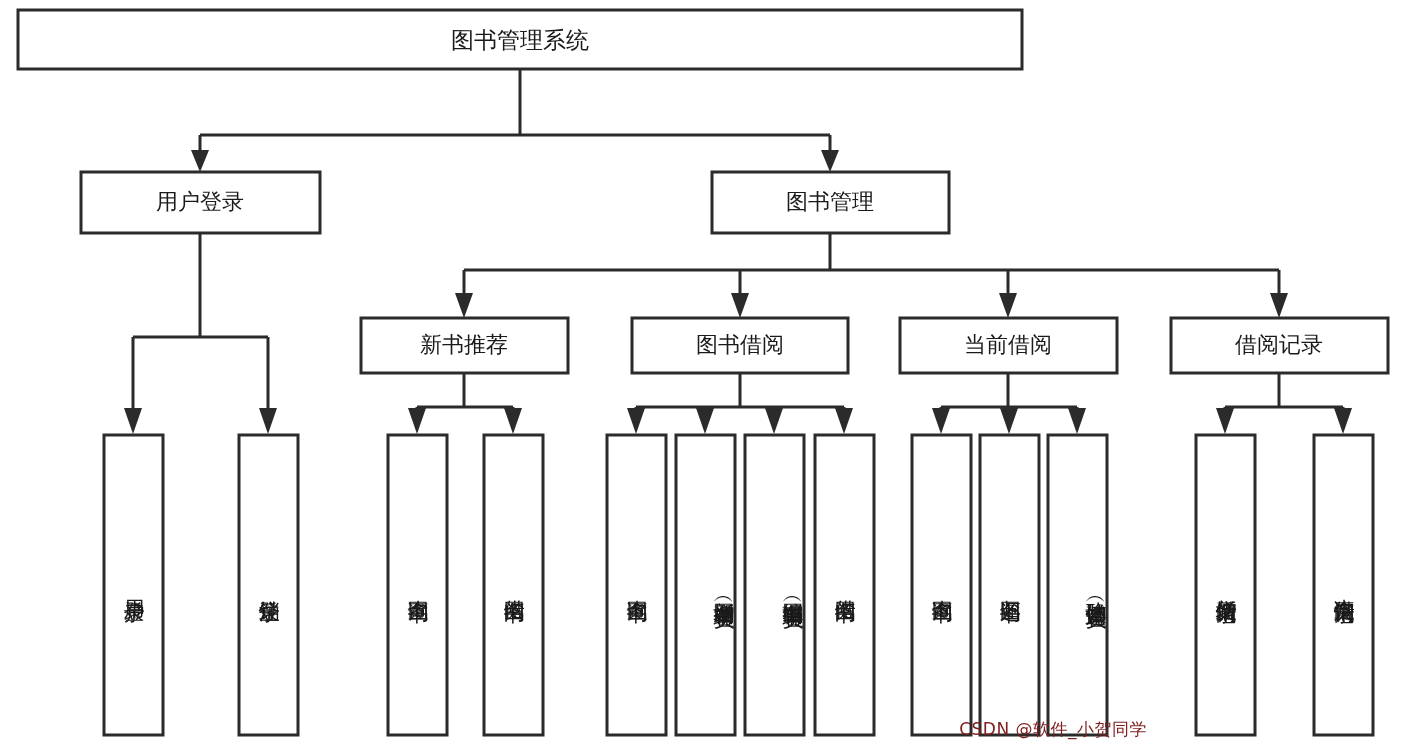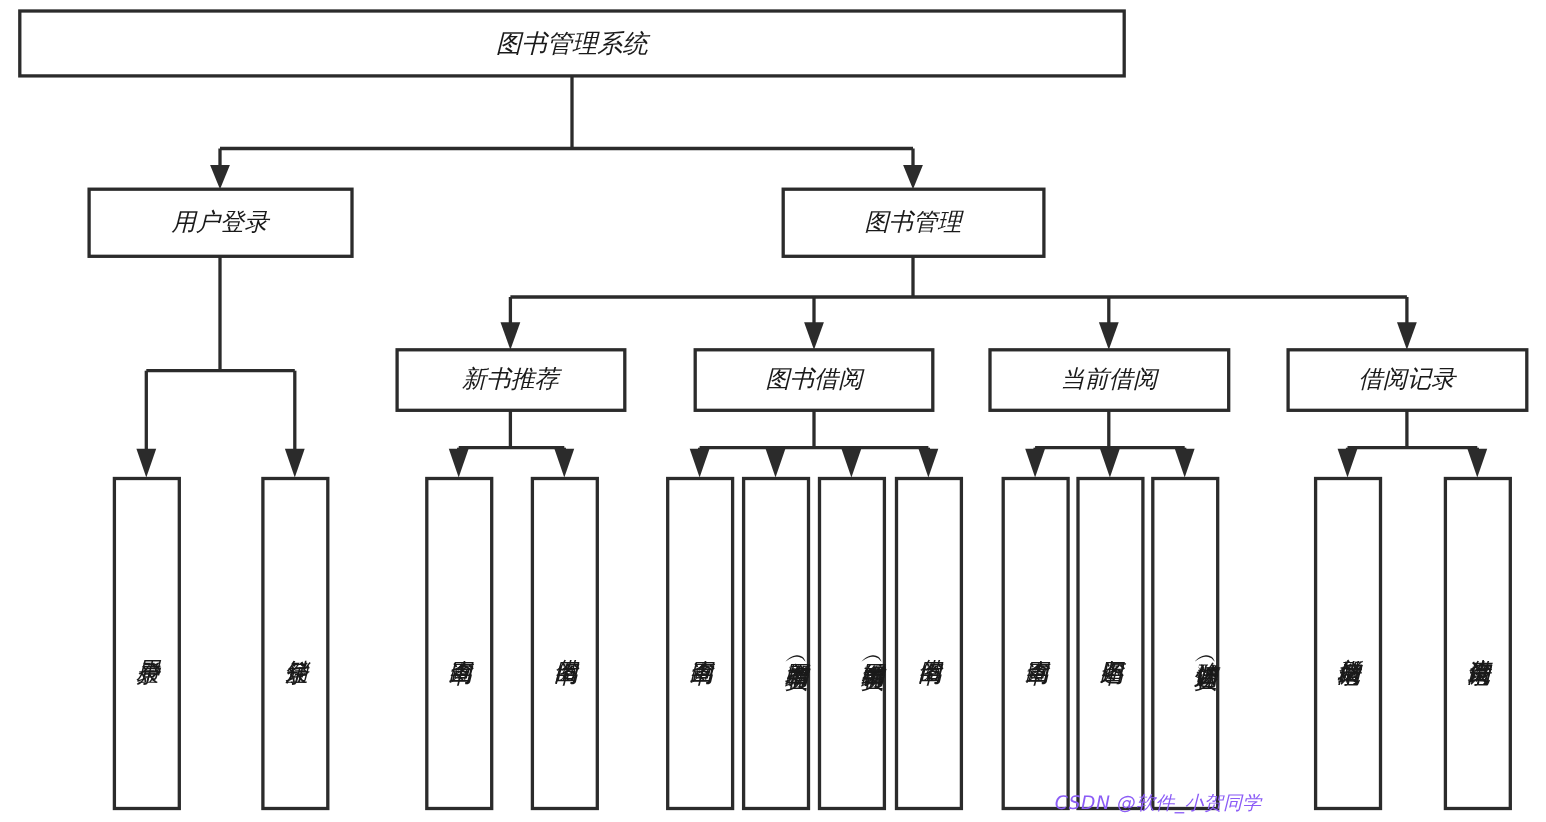--- a/index.html
+++ b/index.html
@@ -12,21 +12,20 @@
     width: 1405px;
     height: 747px;
     font-family: "DejaVu Sans", "Liberation Sans", sans-serif;
     overflow: hidden;
     position: relative;
   }
   #diagram-root {
     position: relative;
     width: 1159px;
     height: 747px;
-    font-style: italic;
   }
   svg#diagram-svg {
     position: absolute;
     left: 0;
     top: 0;
     width: 1405px;
     height: 747px;
     display: block;
   }
   .node-rect {
@@ -72,21 +71,21 @@
     justify-content: center;
     white-space: nowrap;
     pointer-events: none;
   }
   .watermark {
     position: absolute;
     right: 12px;
     bottom: 6px;
     font-family: "DejaVu Sans", "Liberation Sans", sans-serif;
     font-size: 17px;
-    color: #8b5cf6;
+    color: #7f1d1d;
     white-space: nowrap;
     letter-spacing: 0.5px;
   }
 </style>
 </head>
 <body>
 
 <div id="diagram-root">
 
   <svg id="diagram-svg" viewBox="0 0 1405 747">

